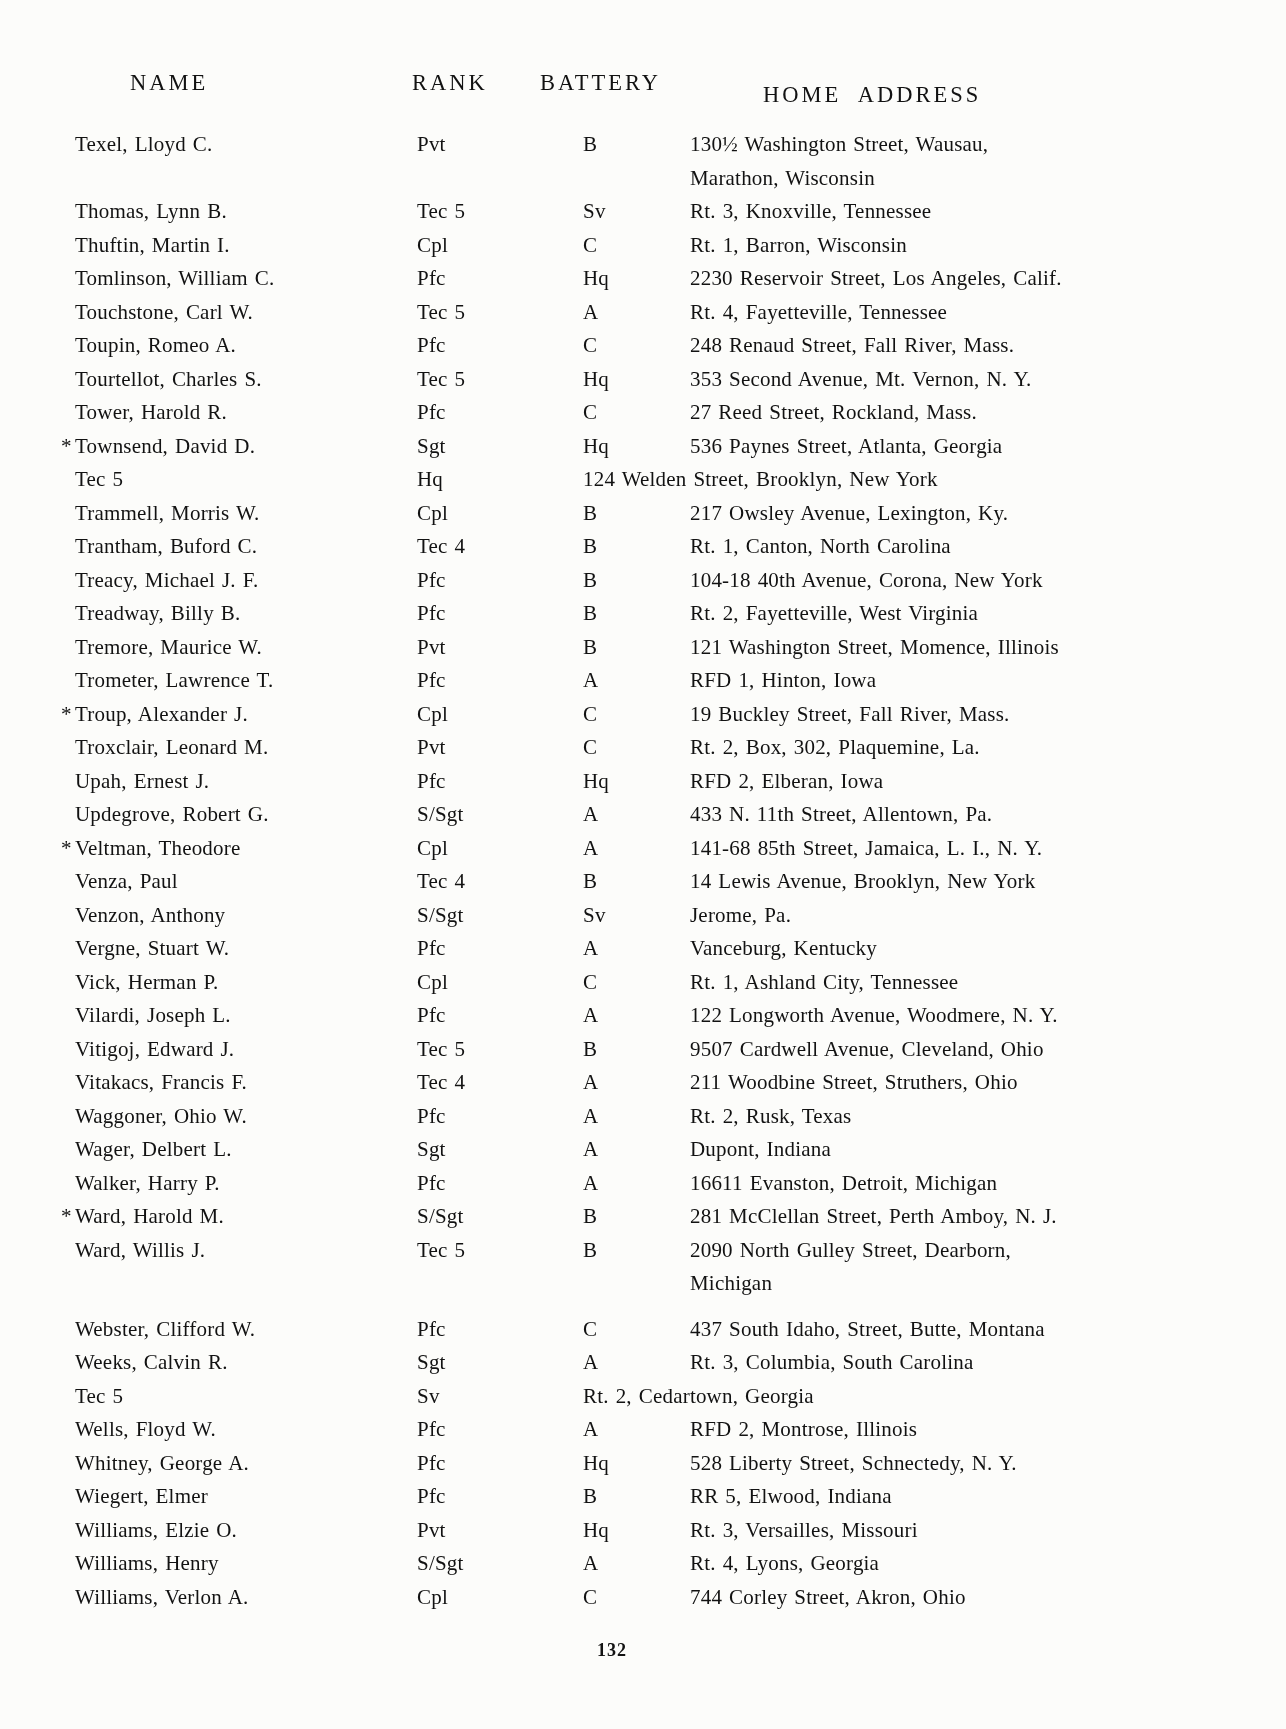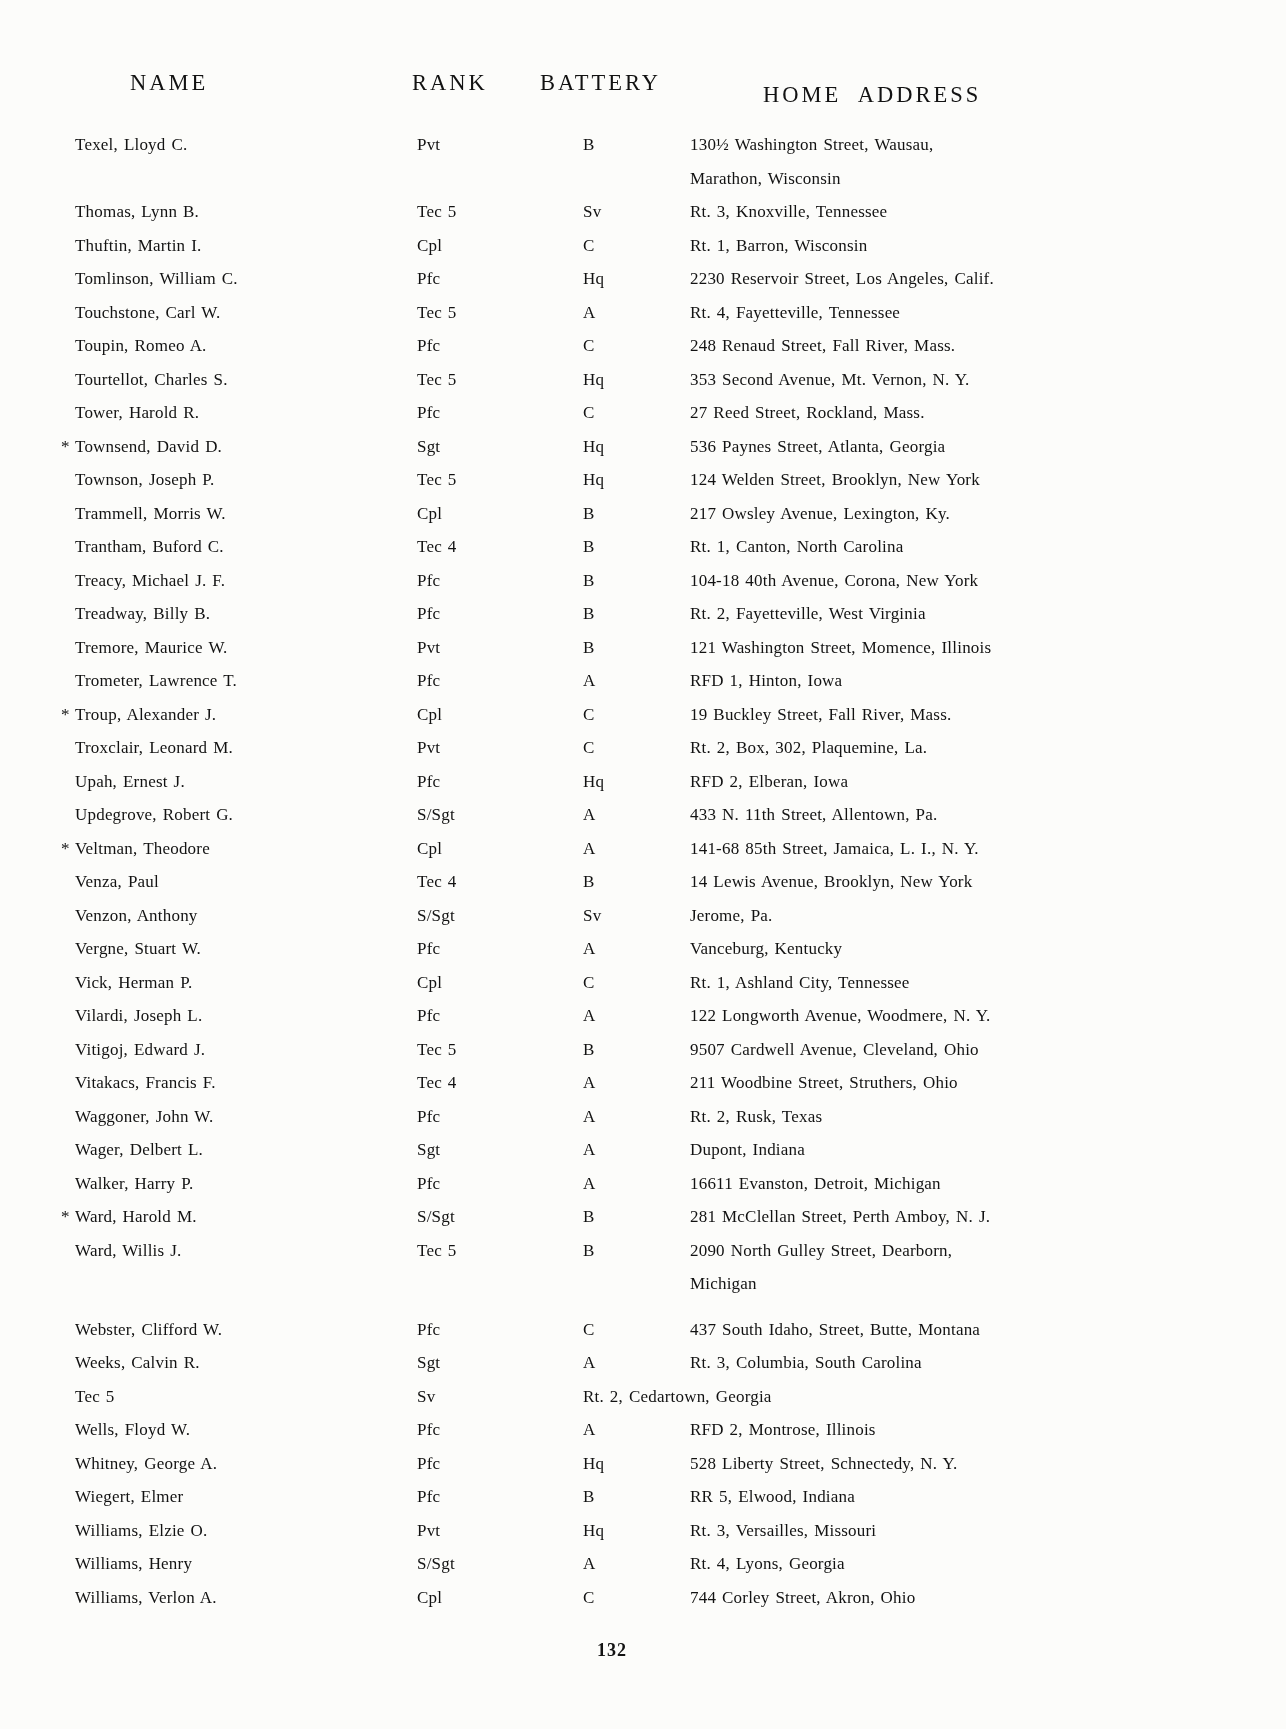--- a/index.html
+++ b/index.html
@@ -37,21 +37,21 @@
   .h-rank     { left: 412px; }
   .h-battery  { left: 540px; }
   .h-address  { left: 763px; margin-top: 12px; }
 
   
   .roster {
     position: absolute;
     top: 128px;
     left: 75px;
     right: 36px;
-    font-size: 17px;
+    font-size: 21px;
     letter-spacing: 0.2px;
     word-spacing: 1.5px;
   }
   .row {
     display: grid;
     grid-template-columns: 342px 166px 107px 1fr;
     line-height: 33.5px;
   }
   .row.gap { margin-top: 12px; }
   .cell { white-space: nowrap; }
@@ -171,23 +171,20 @@
     <div class="cell cell-name">
       <span class="star">*</span><span>Townsend, David D.</span>
     </div>
     <div class="cell cell-rank">Sgt</div>
     <div class="cell cell-battery">Hq</div>
     <div class="cell cell-address">
           <div>536 Paynes Street, Atlanta, Georgia</div>
         </div>
   </div>
       <div class="row">
-    <div class="cell cell-name">
-      <span class="star"></span><span>Townson, Joseph P.</span>
-    </div>
     <div class="cell cell-rank">Tec 5</div>
     <div class="cell cell-battery">Hq</div>
     <div class="cell cell-address">
           <div>124 Welden Street, Brooklyn, New York</div>
         </div>
   </div>
       <div class="row">
     <div class="cell cell-name">
       <span class="star"></span><span>Trammell, Morris W.</span>
     </div>
@@ -362,21 +359,21 @@
       <span class="star"></span><span>Vitakacs, Francis F.</span>
     </div>
     <div class="cell cell-rank">Tec 4</div>
     <div class="cell cell-battery">A</div>
     <div class="cell cell-address">
           <div>211 Woodbine Street, Struthers, Ohio</div>
         </div>
   </div>
       <div class="row">
     <div class="cell cell-name">
-      <span class="star"></span><span>Waggoner, John W.</span>
+      <span class="star"></span><span>Waggoner, Ohio W.</span>
     </div>
     <div class="cell cell-rank">Pfc</div>
     <div class="cell cell-battery">A</div>
     <div class="cell cell-address">
           <div>Rt. 2, Rusk, Texas</div>
         </div>
   </div>
       <div class="row">
     <div class="cell cell-name">
       <span class="star"></span><span>Wager, Delbert L.</span>

